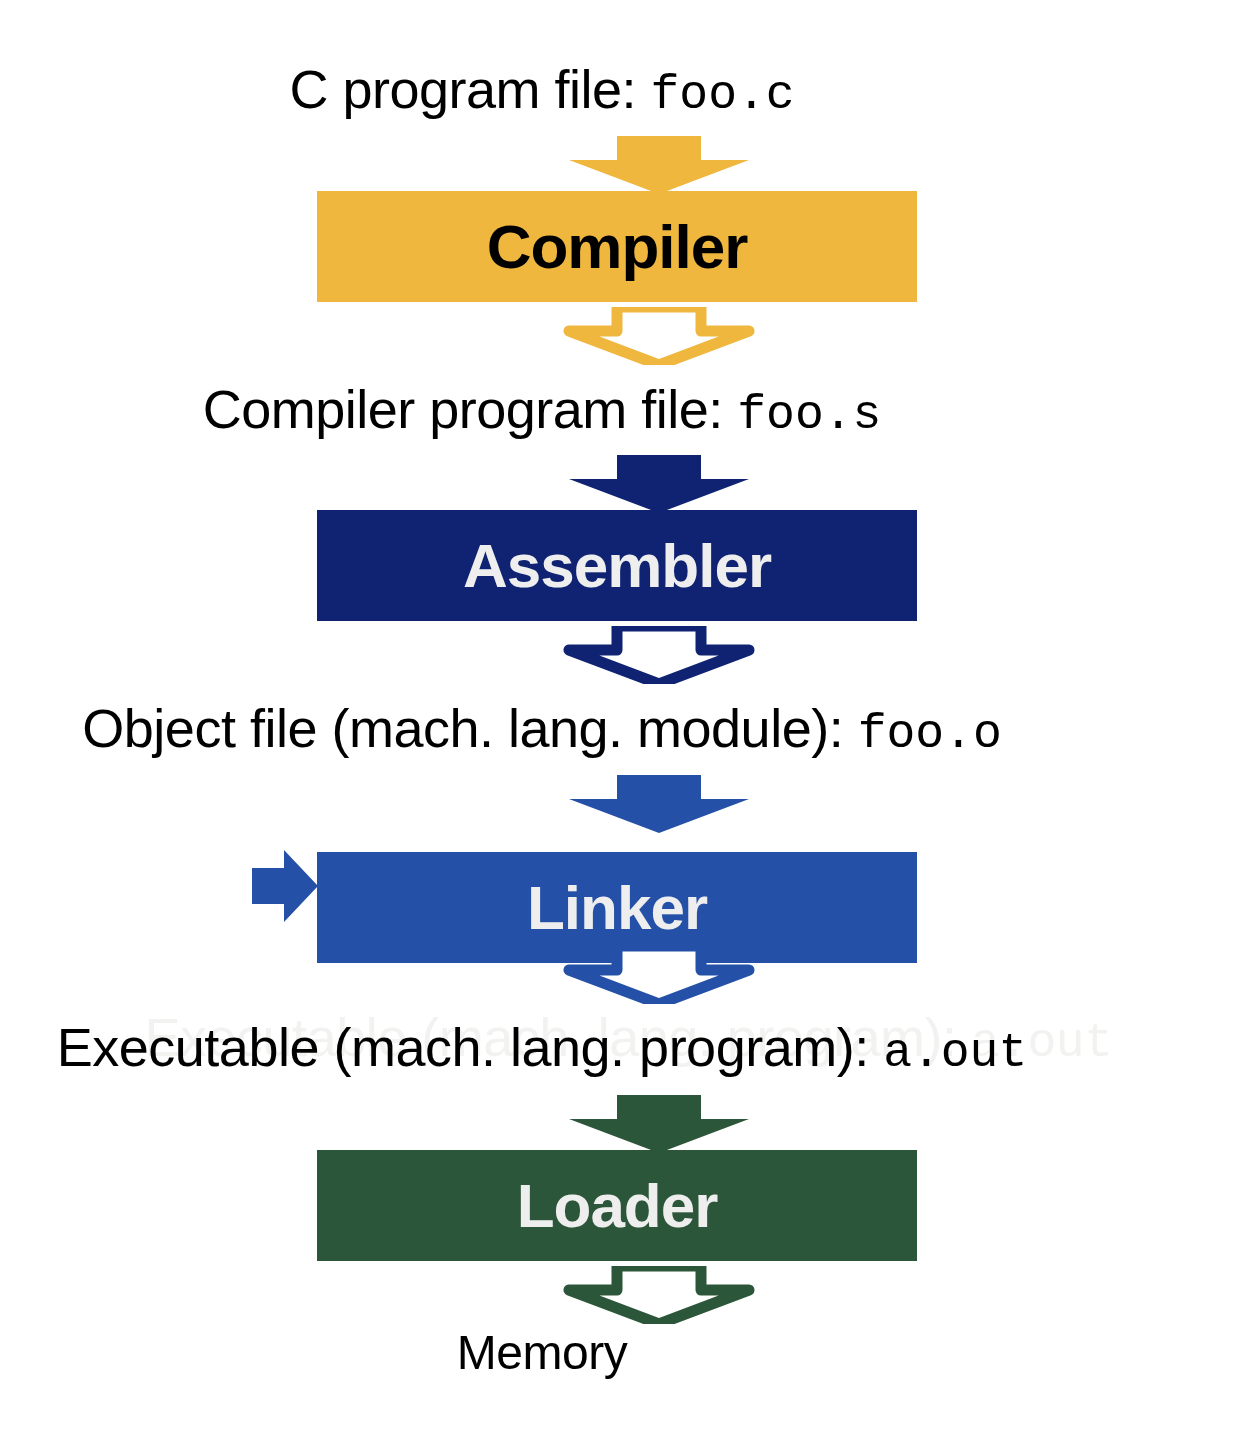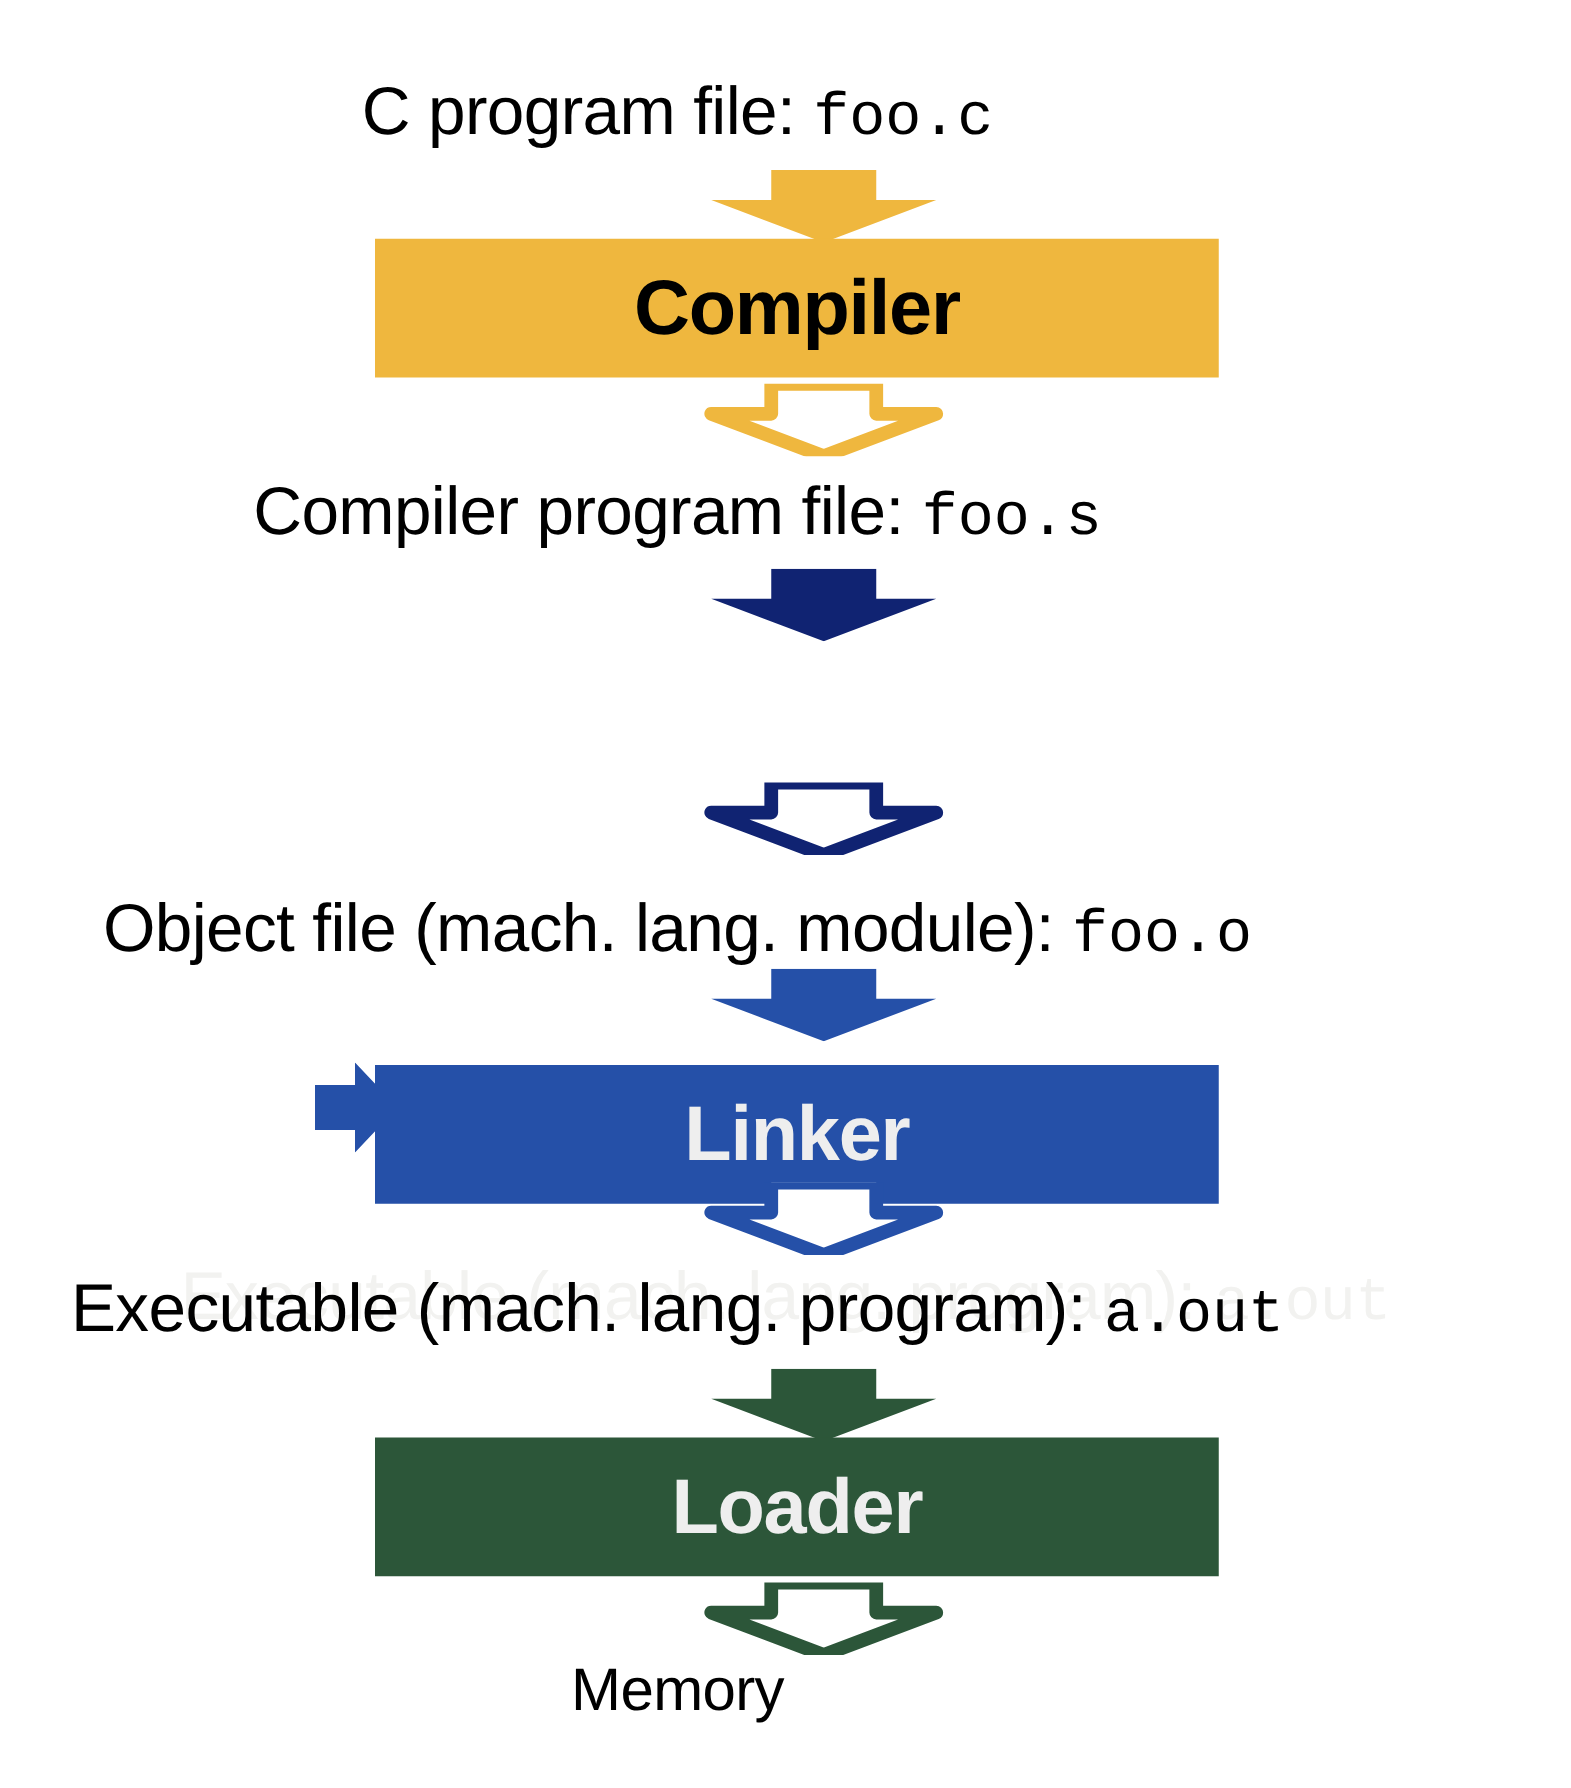--- a/index.html
+++ b/index.html
@@ -56,22 +56,22 @@
     z-index: 0;
   }
   .ghost .mono {
     font-family: "Liberation Mono", "DejaVu Sans Mono", monospace;
     font-size: 48px;
   }
 
   
   .box {
     position: absolute;
-    left: 300px;
-    width: 675px;
+    left: 317px;
+    width: 600px;
     height: 111px;
     display: flex;
     align-items: center;
     justify-content: center;
     font-family: "Liberation Sans", sans-serif;
     font-weight: bold;
     font-size: 62px;
     letter-spacing: -1px;
   }
   .box.compiler  { top: 191px;  background: #efb73e; color: #000000; }
@@ -139,28 +139,31 @@
   <div class="label" style="top:378px;">
     <span>Compiler program file: </span><span class="mono">foo.s</span>
   </div>
 
   <div class="arrow" style="top:455px;">
     <svg viewBox="0 0 200 58" xmlns="http://www.w3.org/2000/svg">
       <path d="M 58 0 L 142 0 L 142 24 L 190 24 L 100 58 L 10 24 L 58 24 Z" fill="#102372"></path>
     </svg>
   </div>
 
+  <div class="box assembler">
+    <span>Assembler</span>
+  </div>
 
   <div class="arrow" style="top:626px;">
     <svg viewBox="0 0 200 58" xmlns="http://www.w3.org/2000/svg">
       <path d="M 58 0 L 142 0 L 142 24 L 190 24 L 100 58 L 10 24 L 58 24 Z" fill="#ffffff" stroke="#102372" stroke-width="11" stroke-linejoin="round"></path>
     </svg>
   </div>
 
-  <div class="label" style="top:712px;text-align:center;">
+  <div class="label" style="top:697px;text-align:center;">
     <span>Object file (mach. lang. module): </span><span class="mono">foo.o</span>
   </div>
 
   <div class="arrow" style="top:775px;">
     <svg viewBox="0 0 200 58" xmlns="http://www.w3.org/2000/svg">
       <path d="M 58 0 L 142 0 L 142 24 L 190 24 L 100 58 L 10 24 L 58 24 Z" fill="#2550a8"></path>
     </svg>
   </div>
 
 

